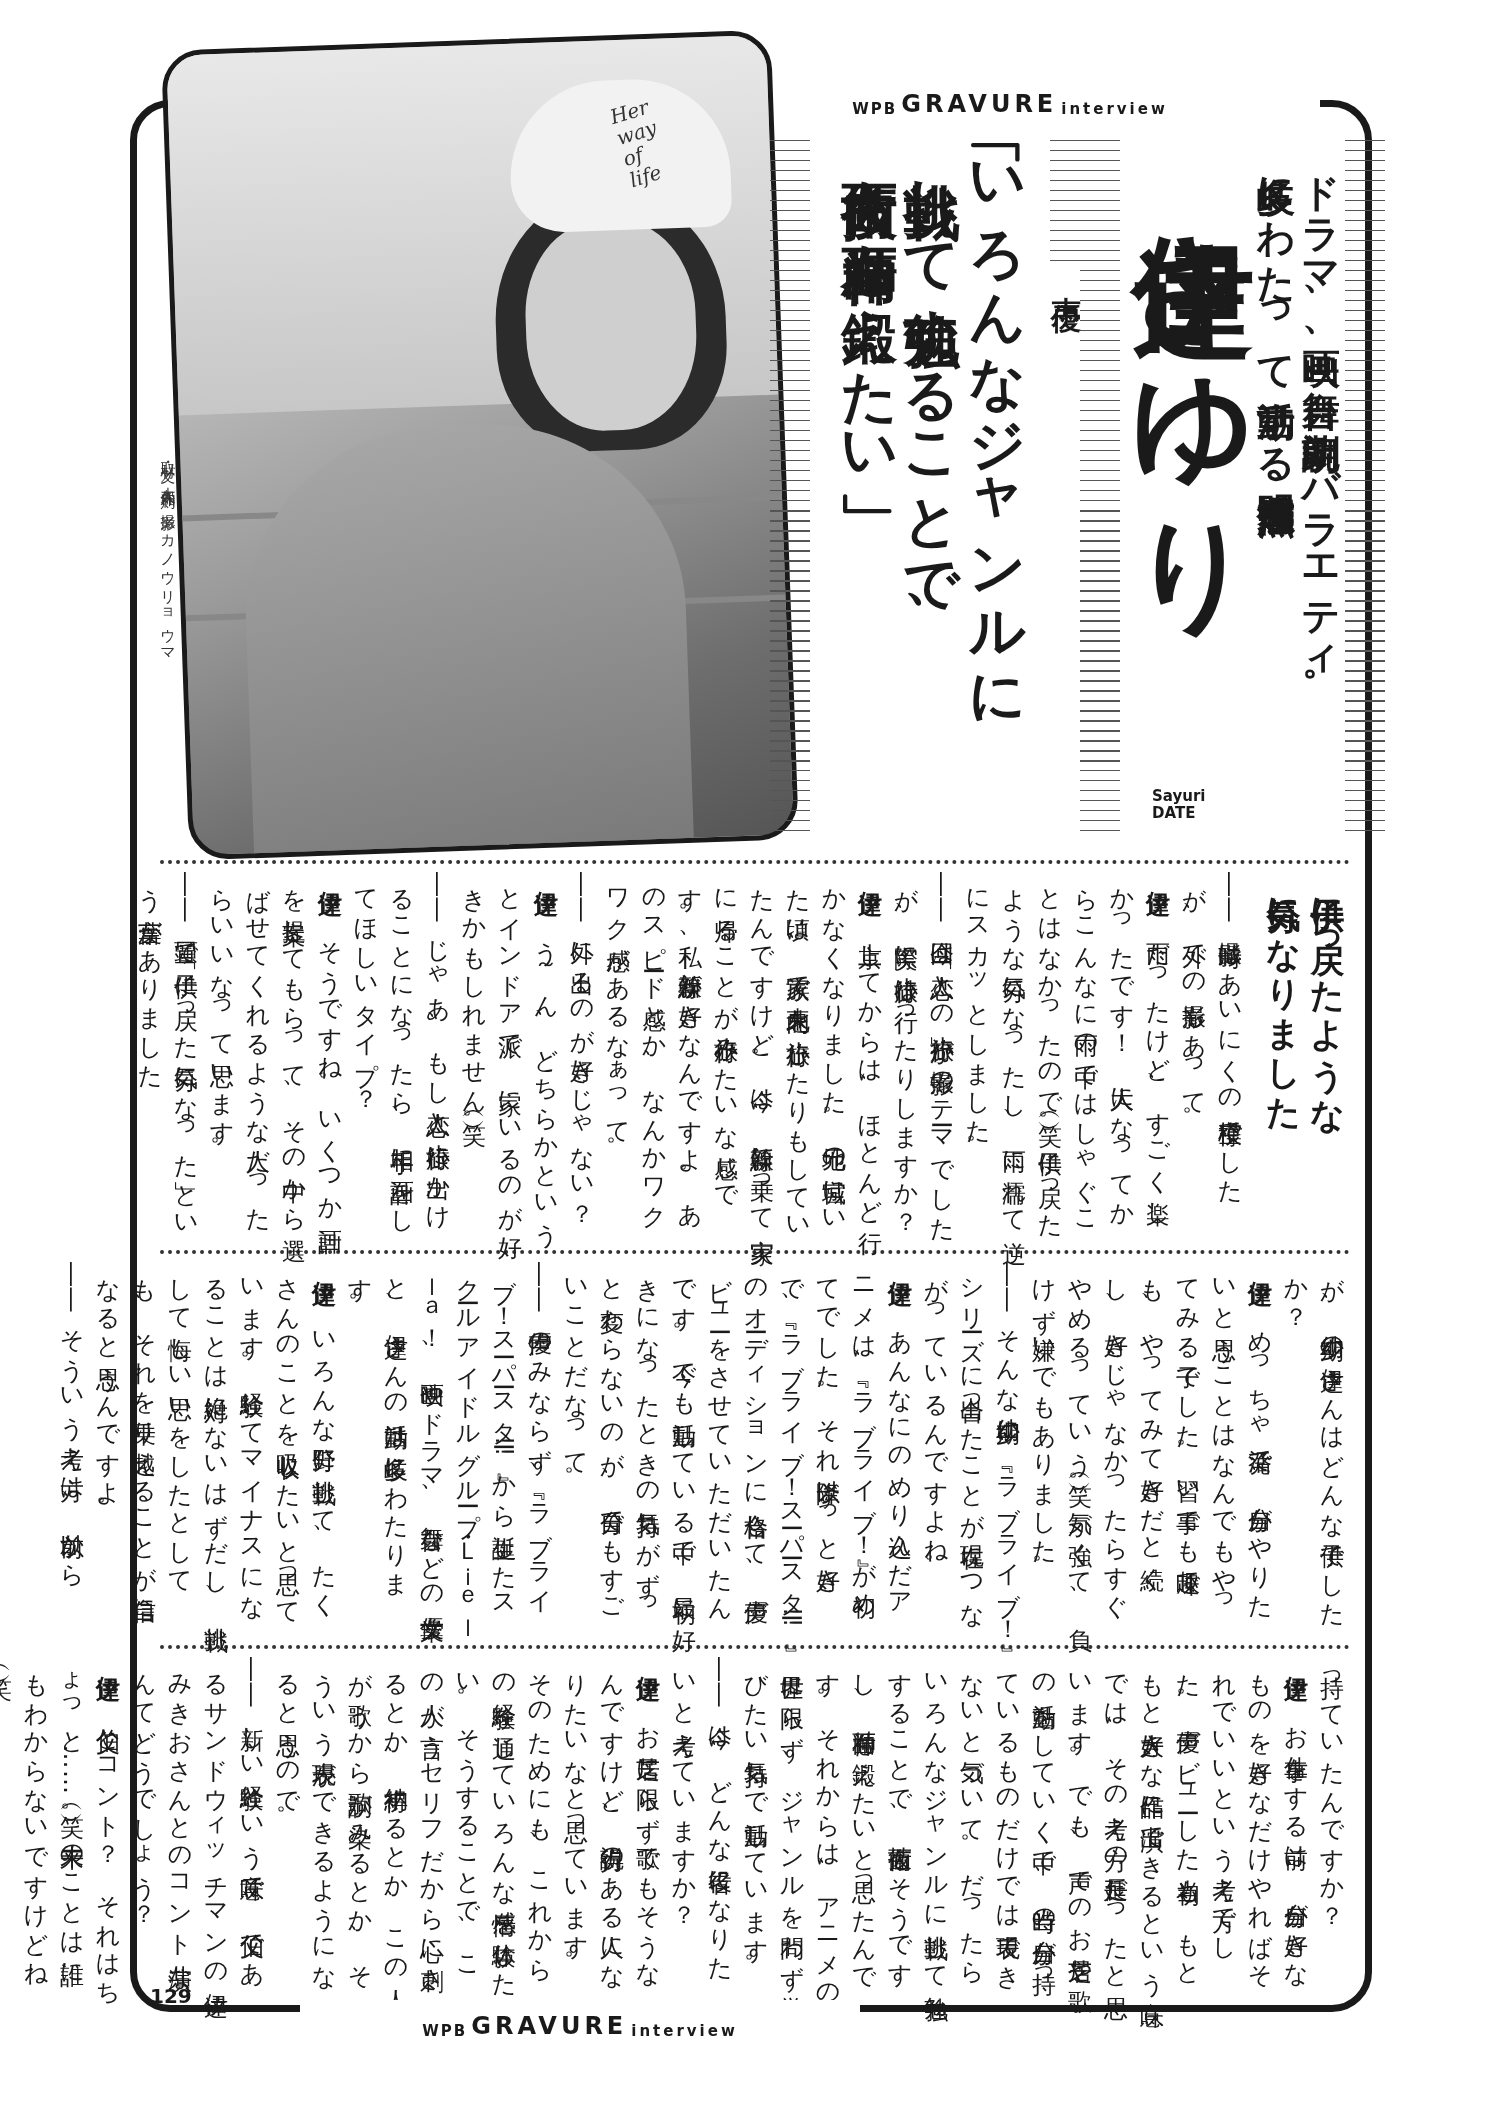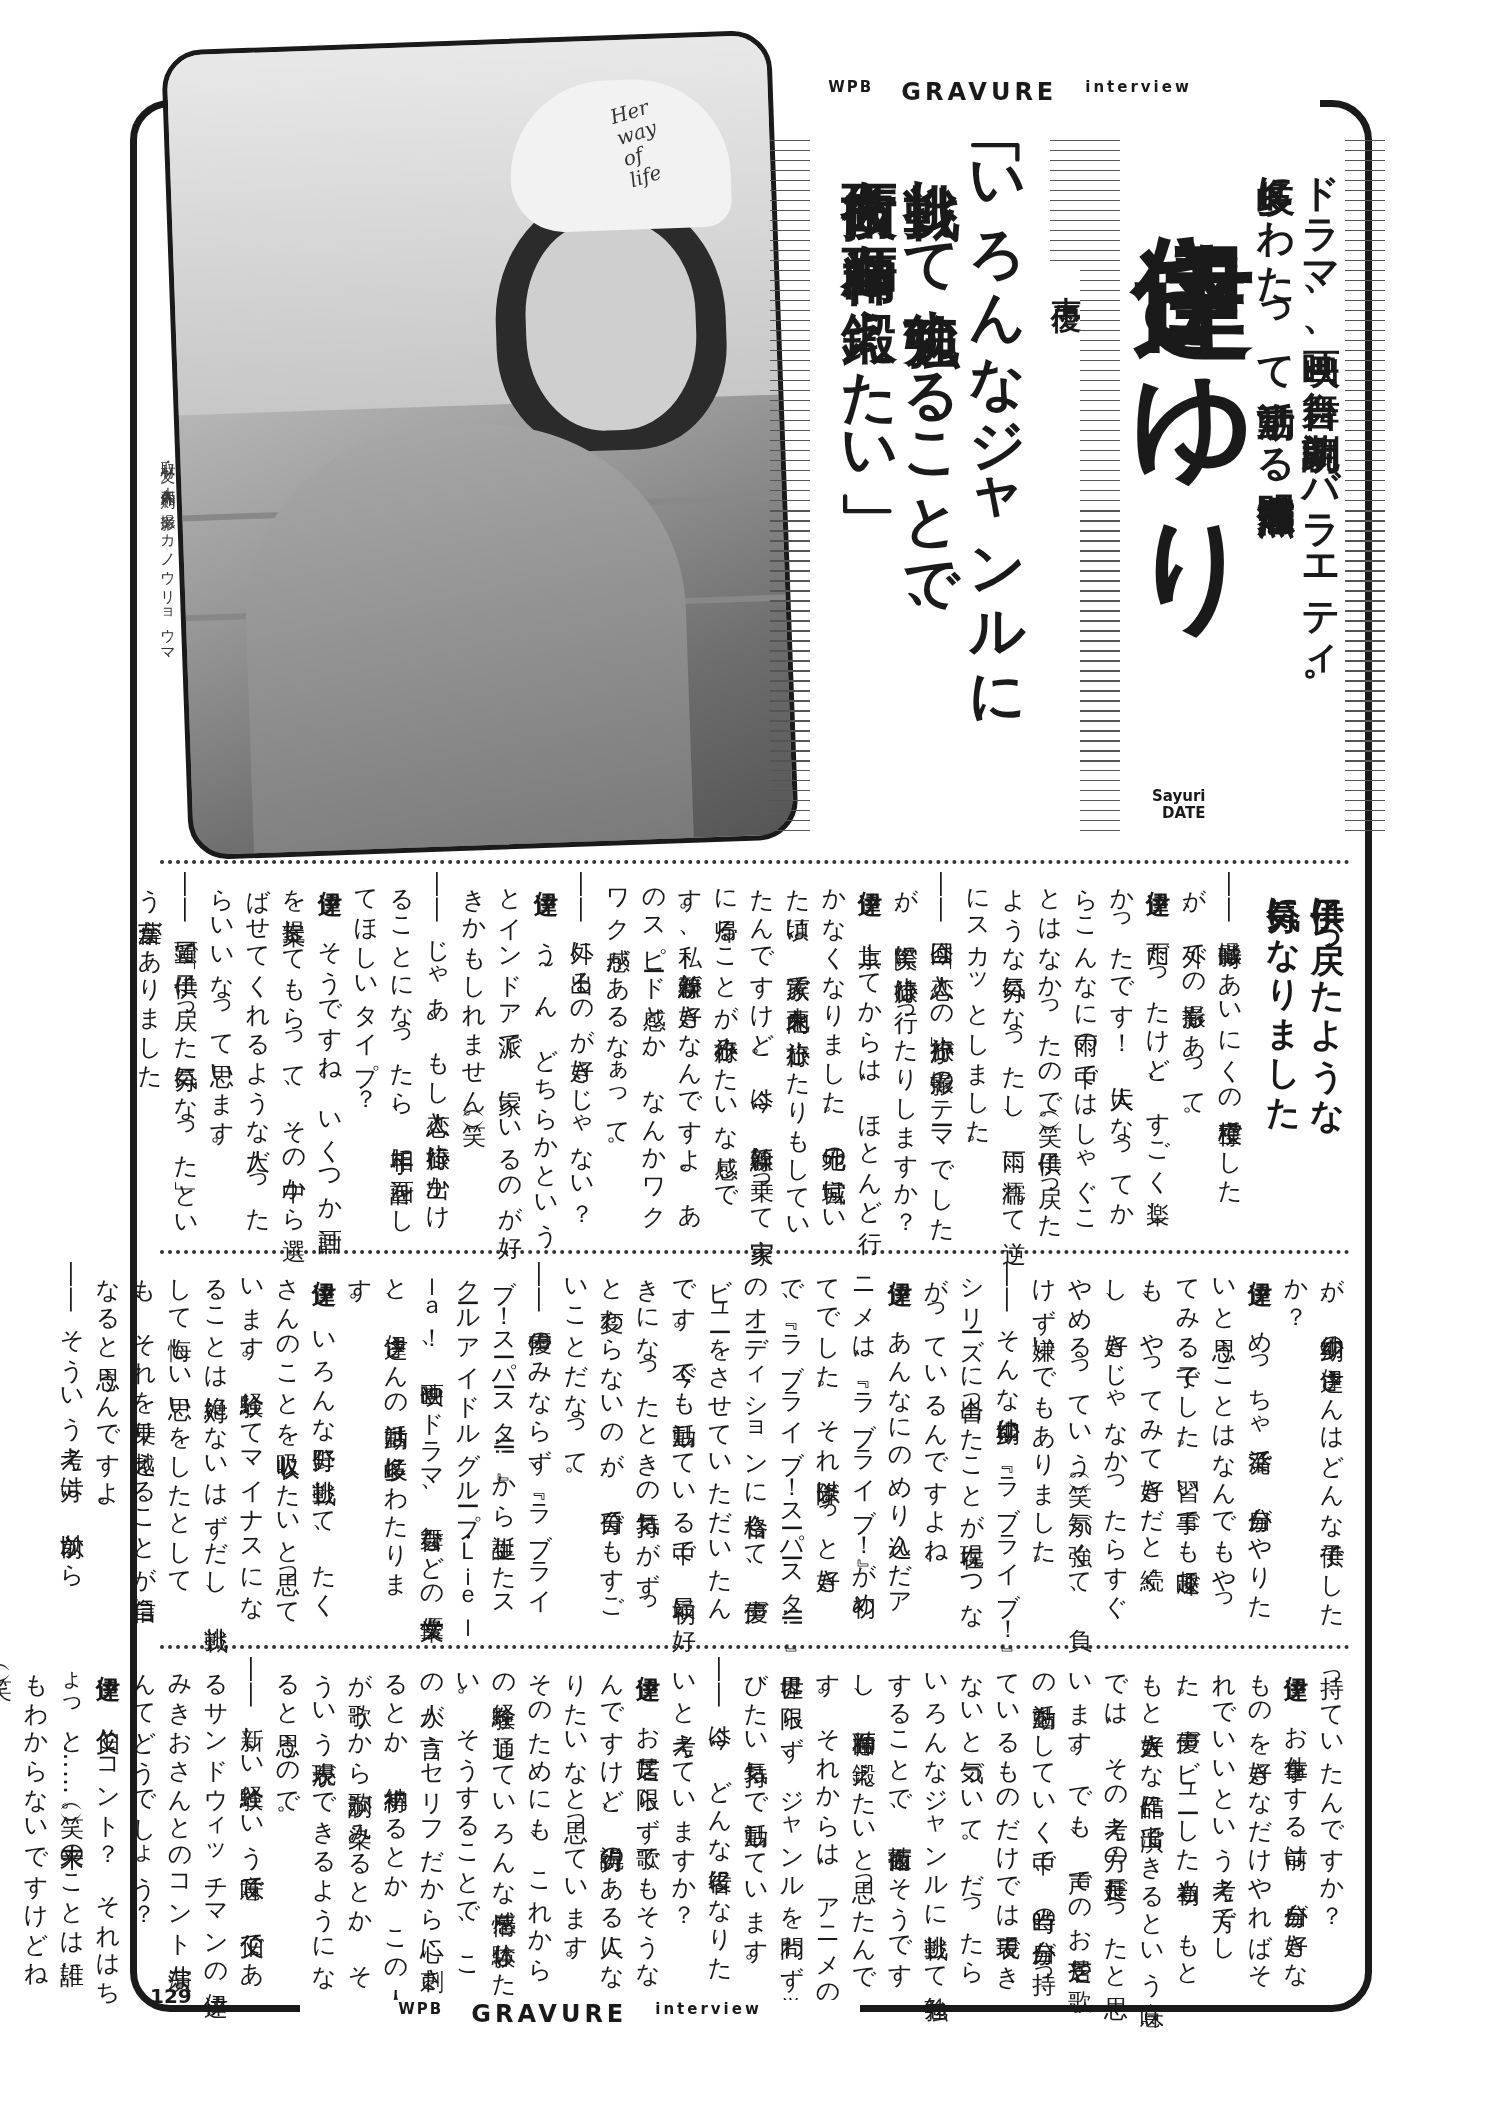--- a/index.html
+++ b/index.html
@@ -5,21 +5,21 @@
   html, body { margin:0; padding:0; background:#ffffff; }
   body { width:1500px; height:2116px; position:relative; overflow:hidden;
          font-family:"DejaVu Sans", sans-serif; color:#1a1a1a; }
 
   
   .frame { position:absolute; left:130px; top:100px; width:1242px; height:1912px;
            border:7px solid #1a1a1a; border-radius:40px; box-sizing:border-box; background:#fff; }
 
   
   .running { position:absolute; left:700px; width:620px; height:40px; background:#fff;
-             display:flex; align-items:flex-start; justify-content:center; gap:28px; }
+             display:flex; align-items:flex-end; justify-content:center; gap:4px; }
   .running.top { top:78px; }
   .running.bottom { left:300px; top:2000px; width:560px; }
   .running .wpb { font-family:"DejaVu Sans", sans-serif; font-size:15px; font-weight:bold; letter-spacing:2px; }
   .running .grav { font-family:"DejaVu Sans", sans-serif; font-size:24px; font-weight:bold; letter-spacing:4px; }
   .running .intv { font-family:"DejaVu Sans", sans-serif; font-size:15px; font-weight:bold; letter-spacing:3px; }
 
   
   .photo { position:absolute; left:175px; top:40px; width:600px; height:800px;
            border:5px solid #1a1a1a; border-radius:40px; overflow:hidden; transform:rotate(-2deg);
            background:linear-gradient(160deg,#d9d9d9 0%,#bdbdbd 30%,#9a9a9a 55%,#6e6e6e 80%,#555 100%); }
@@ -37,21 +37,21 @@
                    background:linear-gradient(170deg,#a9a9a9,#7a7a7a); border-radius:45% 45% 0 0; }
   .photo .rail { position:absolute; left:0; width:100%; height:6px; background:#888; }
 
   
   .credit { position:absolute; left:158px; top:450px; writing-mode:vertical-rl;
             font-size:15px; letter-spacing:2px; color:#333; }
 
   
   .vt { position:absolute; writing-mode:vertical-rl; font-weight:bold; color:#1a1a1a; }
   .name { left:1125px; top:140px; font-size:122px; line-height:140px; letter-spacing:4px; }
-  .romaji { position:absolute; left:1152px; top:788px; font-size:15px; font-weight:bold; line-height:17px; text-align:right; }
+  .romaji { position:absolute; left:1152px; top:788px; font-size:15px; font-weight:bold; line-height:17px; text-align:left; }
   .lead1 { left:1300px; top:148px; font-size:38px; line-height:42px; letter-spacing:1px; }
   .lead2 { left:1255px; top:148px; font-size:38px; line-height:42px; letter-spacing:1px; }
   .role { left:1045px; top:272px; font-size:30px; letter-spacing:8px; }
   .quote { font-size:56px; line-height:64px; letter-spacing:0; }
   .q1 { left:966px; top:126px; }
   .q2 { left:900px; top:140px; }
   .q3 { left:838px; top:140px; }
 
   
   .stripes { position:absolute; background:repeating-linear-gradient(180deg,#555 0 1.5px,transparent 1.5px 10px); }

